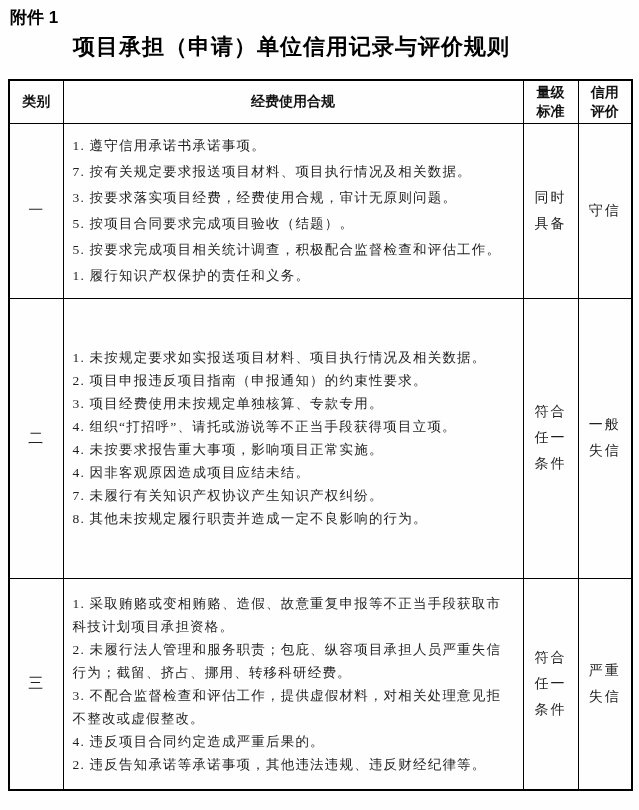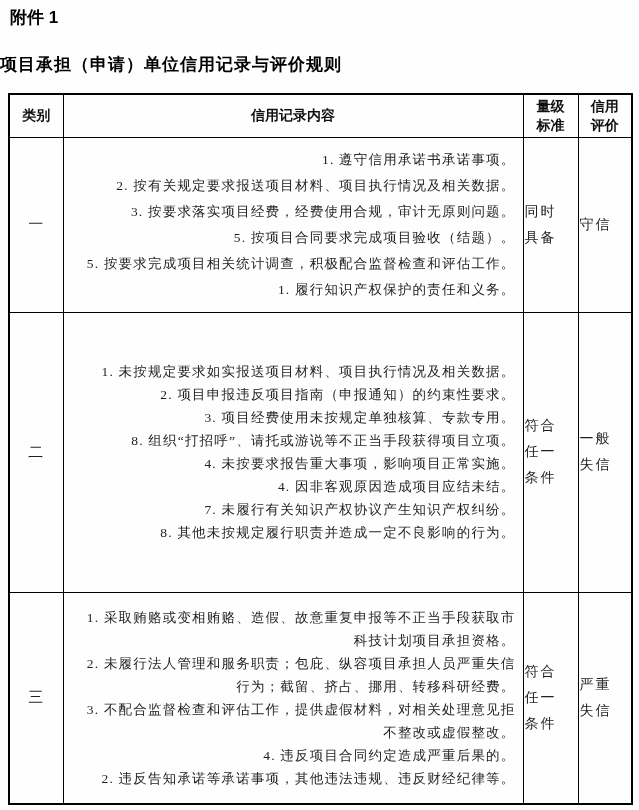--- a/index.html
+++ b/index.html
@@ -14,24 +14,25 @@
   }
   .page { width: 583px; height: 810px; position: relative; }
   .attachment-label {
     padding: 6px 0 0 10px;
     font-family: "Liberation Sans", sans-serif;
     font-weight: bold;
     font-size: 17px;
     color: #000;
   }
   .doc-title {
-    margin-top: 24px;
+    margin-top: 3px;
+    text-align: center;
     font-family: "Liberation Sans", sans-serif;
     font-weight: bold;
-    font-size: 17px;
+    font-size: 22px;
     letter-spacing: 1px;
     color: #000;
   }
   table.credit-table {
     border-collapse: collapse;
     table-layout: fixed;
     width: 623px;
     margin: 17px 24px 0 8px;
     border: 2px solid #000;
   }
@@ -50,29 +51,30 @@
   }
   .pre { white-space: pre-line; }
   tr.row-1 { height: 175px; }
   tr.row-2 { height: 280px; }
   tr.row-3 { height: 212px; }
   td.cat-cell {
     text-align: center;
     font-size: 15px;
     letter-spacing: 1px;
   }
-  td.content-cell { padding: 4px 7px 4px 9px; text-align: right; }
+  td.content-cell { padding: 4px 7px 4px 9px; }
   .item {
     margin: 0;
     font-size: 13.5px;
     letter-spacing: 1.2px;
     line-height: 26px;
   }
   tr.row-2 .item, tr.row-3 .item { line-height: 23px; }
   td.std-cell, td.eval-cell {
+    text-align: center;
     font-size: 14px;
     line-height: 26px;
     letter-spacing: 2px;
   }
 </style>
 </head>
 <body>
 
 <div class="page">
 
@@ -83,49 +85,49 @@
   <table class="credit-table">
     <colgroup>
       <col style="width:54px">
       <col style="width:460px">
       <col style="width:55px">
       <col style="width:54px">
     </colgroup>
     <thead>
       <tr>
         <th>类别</th>
-        <th>信用记录内容</th>
+        <th>经费使用合规</th>
         <th class="pre">量级
 标准</th>
         <th class="pre">信用
 评价</th>
       </tr>
     </thead>
     <tbody>
       <tr class="row-1">
         <td class="cat-cell">一</td>
         <td class="content-cell">
           <p class="item">1. 遵守信用承诺书承诺事项。</p>
-          <p class="item">2. 按有关规定要求报送项目材料、项目执行情况及相关数据。</p>
+          <p class="item">7. 按有关规定要求报送项目材料、项目执行情况及相关数据。</p>
           <p class="item">3. 按要求落实项目经费，经费使用合规，审计无原则问题。</p>
           <p class="item">5. 按项目合同要求完成项目验收（结题）。</p>
           <p class="item">5. 按要求完成项目相关统计调查，积极配合监督检查和评估工作。</p>
           <p class="item">1. 履行知识产权保护的责任和义务。</p>
         </td>
         <td class="std-cell pre">同时
 具备</td>
         <td class="eval-cell pre">守信</td>
       </tr>
       <tr class="row-2">
         <td class="cat-cell">二</td>
         <td class="content-cell">
           <p class="item">1. 未按规定要求如实报送项目材料、项目执行情况及相关数据。</p>
           <p class="item">2. 项目申报违反项目指南（申报通知）的约束性要求。</p>
           <p class="item">3. 项目经费使用未按规定单独核算、专款专用。</p>
-          <p class="item">8. 组织“打招呼”、请托或游说等不正当手段获得项目立项。</p>
+          <p class="item">4. 组织“打招呼”、请托或游说等不正当手段获得项目立项。</p>
           <p class="item">4. 未按要求报告重大事项，影响项目正常实施。</p>
           <p class="item">4. 因非客观原因造成项目应结未结。</p>
           <p class="item">7. 未履行有关知识产权协议产生知识产权纠纷。</p>
           <p class="item">8. 其他未按规定履行职责并造成一定不良影响的行为。</p>
         </td>
         <td class="std-cell pre">符合
 任一
 条件</td>
         <td class="eval-cell pre">一般
 失信</td>

